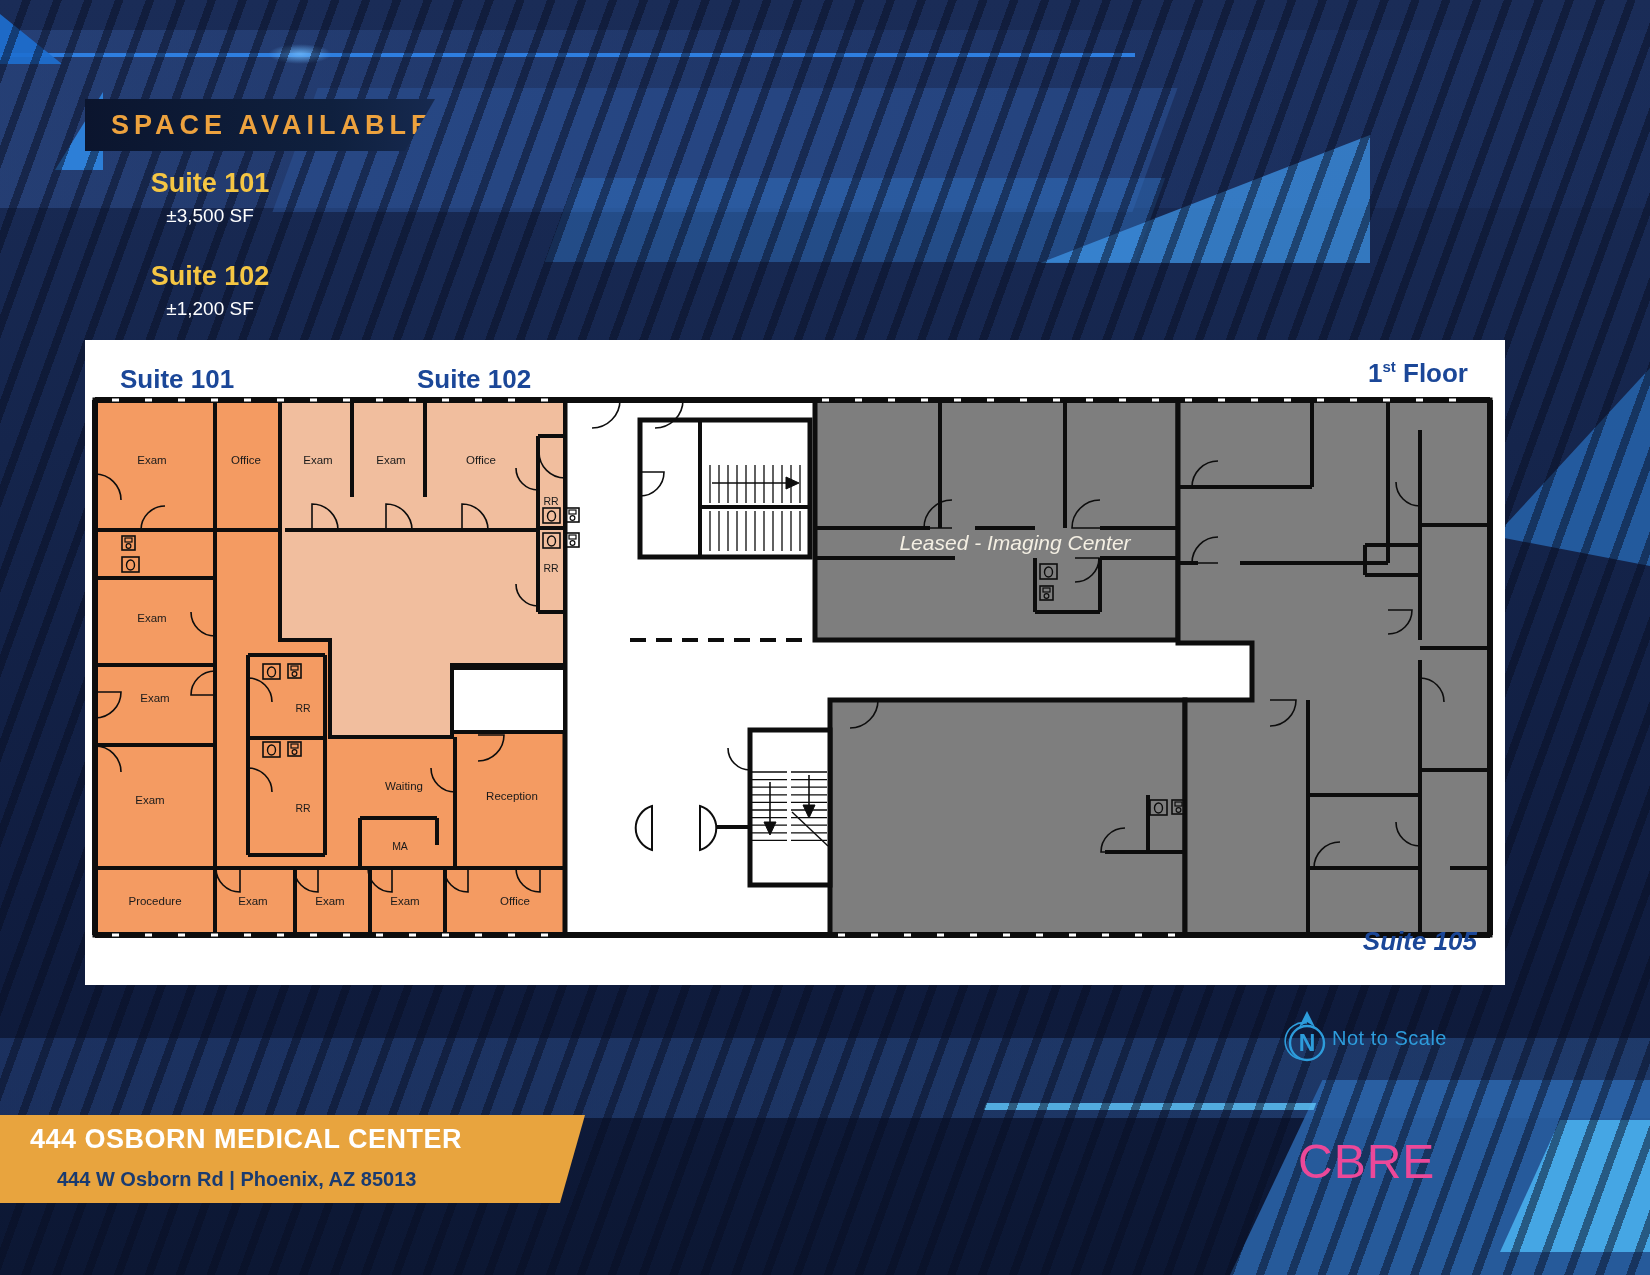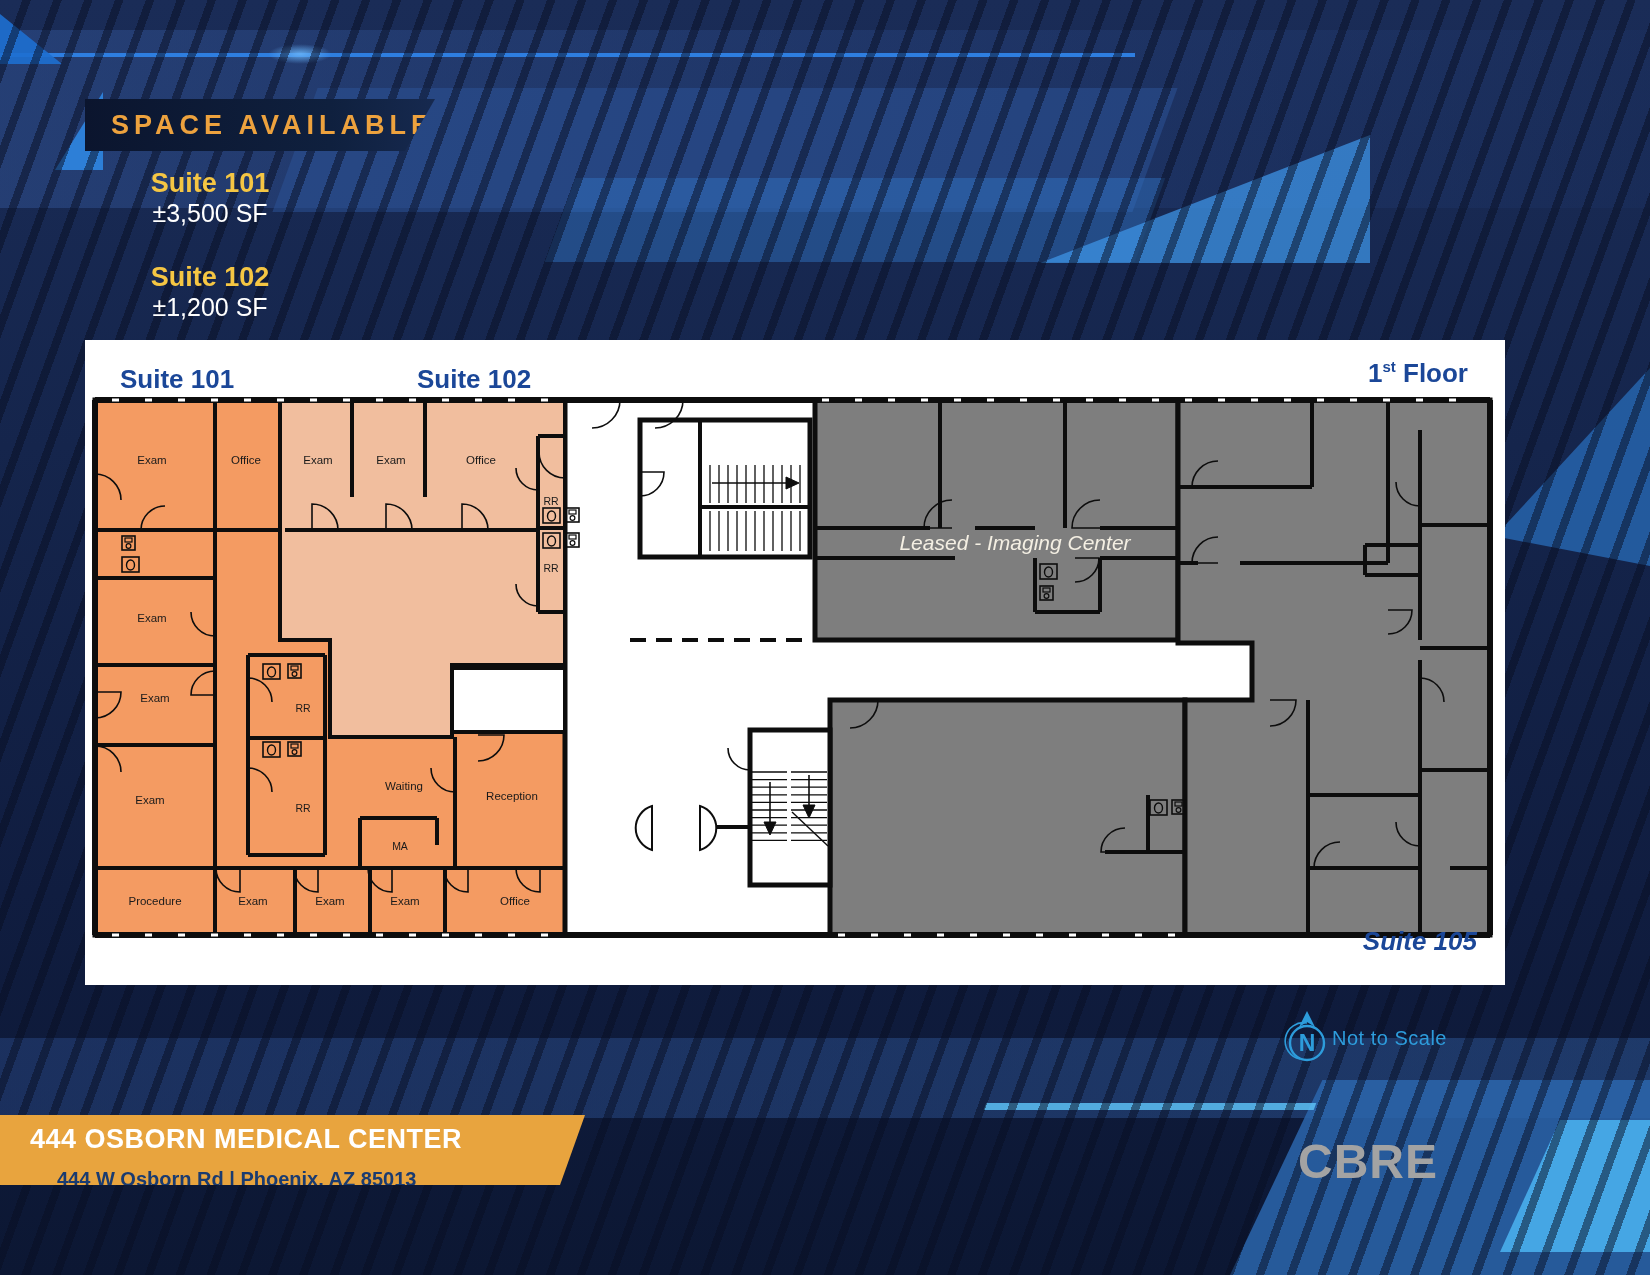--- a/index.html
+++ b/index.html
@@ -42,21 +42,21 @@
   
   .for-lease { position:absolute; top:12px; right:168px; font-size:45px; font-weight:700;
     letter-spacing:4px; color:#F2C341; }
   .space-band { position:absolute; left:85px; top:99px; width:350px; height:52px;
     background:linear-gradient(90deg,#0b152e 0%,#0f203e 70%,#16294f 100%);
     clip-path:polygon(0 0, 100% 0, calc(100% - 30px) 100%, 0 100%); }
   .space-band span { display:block; padding-left:26px; line-height:52px; font-size:27px;
     font-weight:600; letter-spacing:5px; color:#EDA23E; }
   .suite-col { position:absolute; left:85px; top:168px; width:250px; text-align:center; }
   .suite-name { font-size:27px; font-weight:700; color:#F5C643; }
-  .suite-size { font-size:25px; color:#ffffff; }
+  .suite-size { font-size:19px; color:#ffffff; margin-top:6px; }
   .suite-item + .suite-item { margin-top:34px; }
 
   
   .plan { position:absolute; left:85px; top:340px; width:1420px; height:645px; background:#ffffff; }
   .plan svg { position:absolute; inset:0; }
   .plan-label { position:absolute; font-size:26px; font-weight:700; color:#1B4798; }
   .lbl-101 { left:35px; top:24px; }
   .lbl-102 { left:332px; top:24px; }
   .lbl-floor { right:37px; top:18px; }
   .lbl-floor sup { font-size:15px; }
@@ -67,28 +67,28 @@
   .room-lbl.small { font-size:10.5px; }
   .room-lbl.leased { font-size:21px; font-style:italic; fill:#F4EFE3; font-weight:400; }
 
   
   .north-box { position:absolute; left:1282px; top:1008px; width:230px; height:60px; display:flex;
     align-items:center; }
   .north-box svg { width:50px; height:58px; }
   .nts-text { font-size:20px; color:#2D9CDB; margin-left:0; letter-spacing:.5px; }
 
   
-  .addr-band { position:absolute; left:0; top:1115px; width:585px; height:70px; background:#E8A43E;
+  .addr-band { position:absolute; left:0; top:1115px; width:585px; height:88px; background:#E8A43E;
     clip-path:polygon(0 0, 100% 0, calc(100% - 25px) 100%, 0 100%); }
   .addr-title { position:absolute; left:30px; top:9px; font-size:27px; font-weight:700;
     color:#ffffff; letter-spacing:.5px; }
   .addr-sub { position:absolute; left:57px; top:41px; font-size:20px; font-weight:700;
     color:#1A3B70;margin-top:12px; }
-  .cbre { position:absolute; left:1298px; top:1134px; font-size:48px; font-weight:700;
-    color:#a3a3a3; letter-spacing:1px; }
+  .cbre { position:absolute; left:1298px; top:1134px; font-size:48px; font-weight:400;
+    color:#ec4899; letter-spacing:1px; }
 </style>
 </head>
 <body>
 
 <div class="page">
 
   <div class="bg-base"></div>
   <div class="deco deco-top-band"></div>
   <div class="deco deco-mid-band"></div>
   <div class="deco deco-mid-band2"></div>

